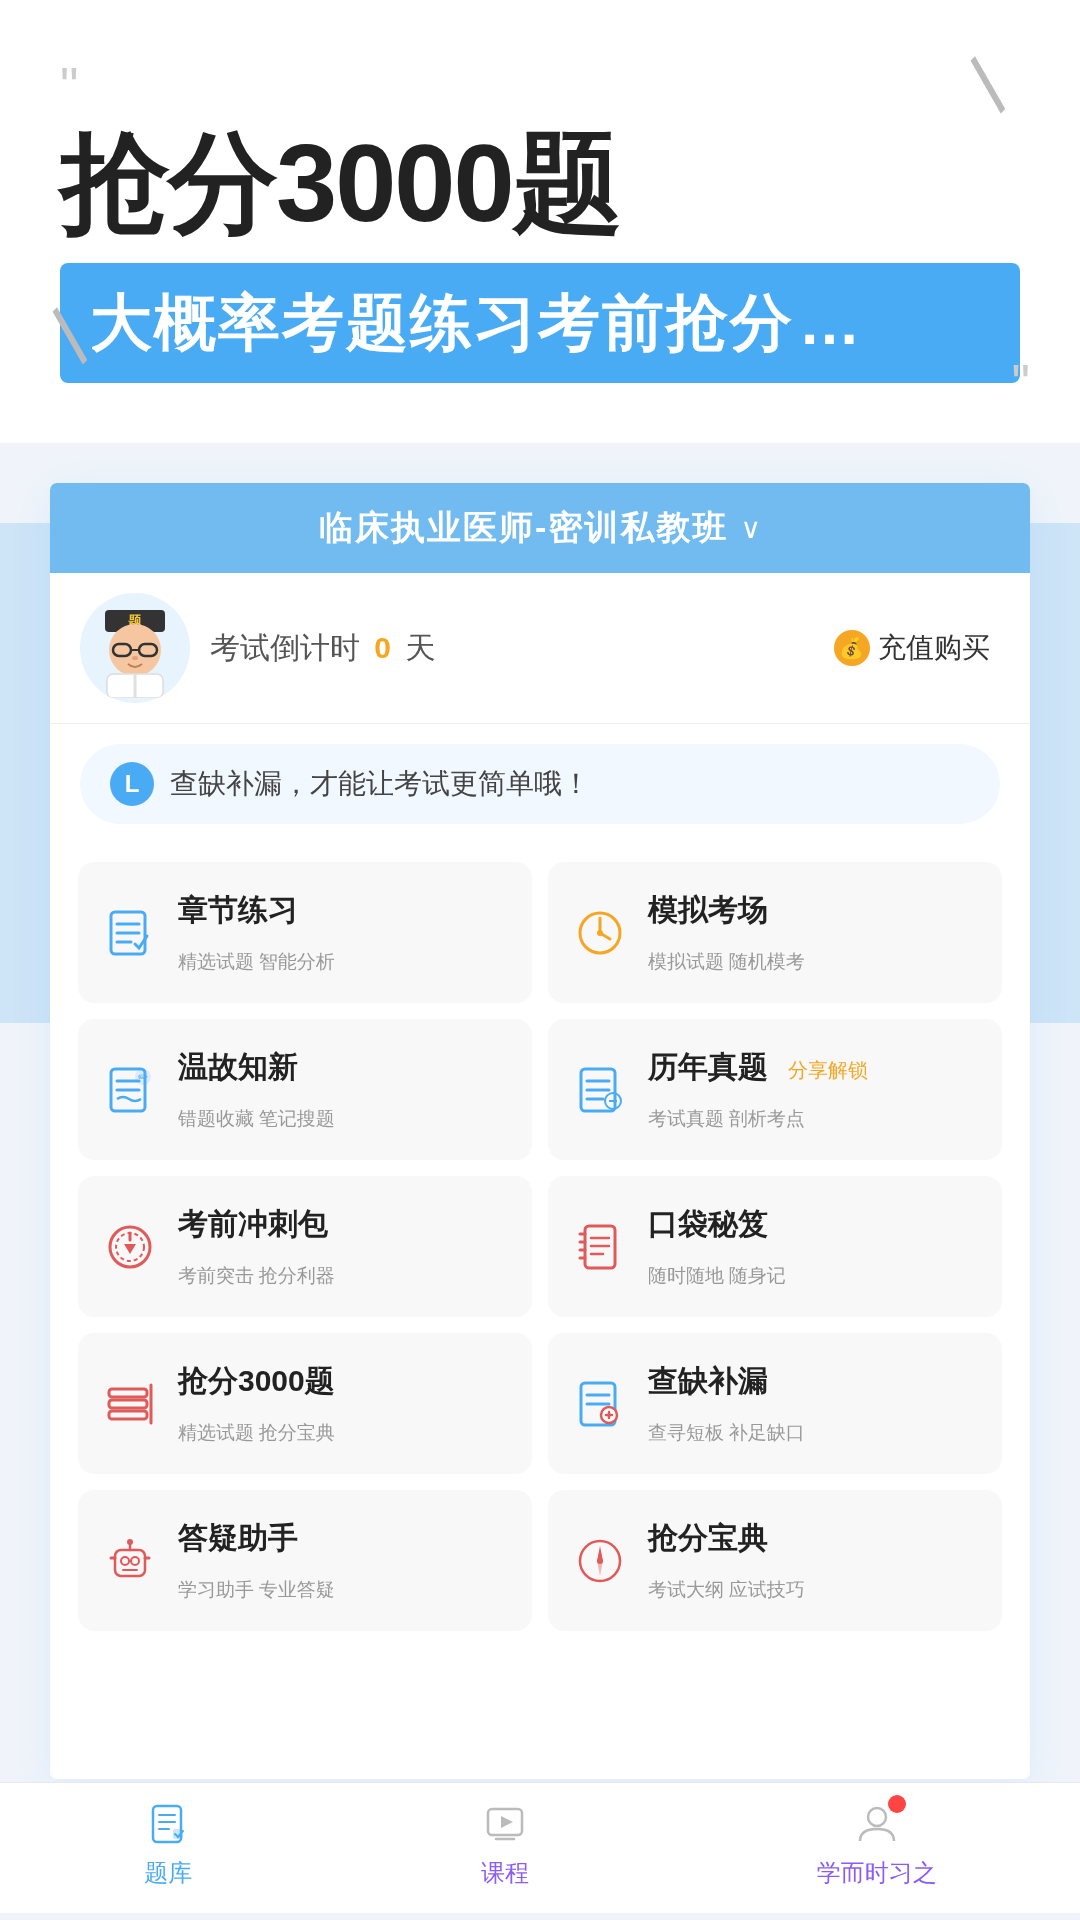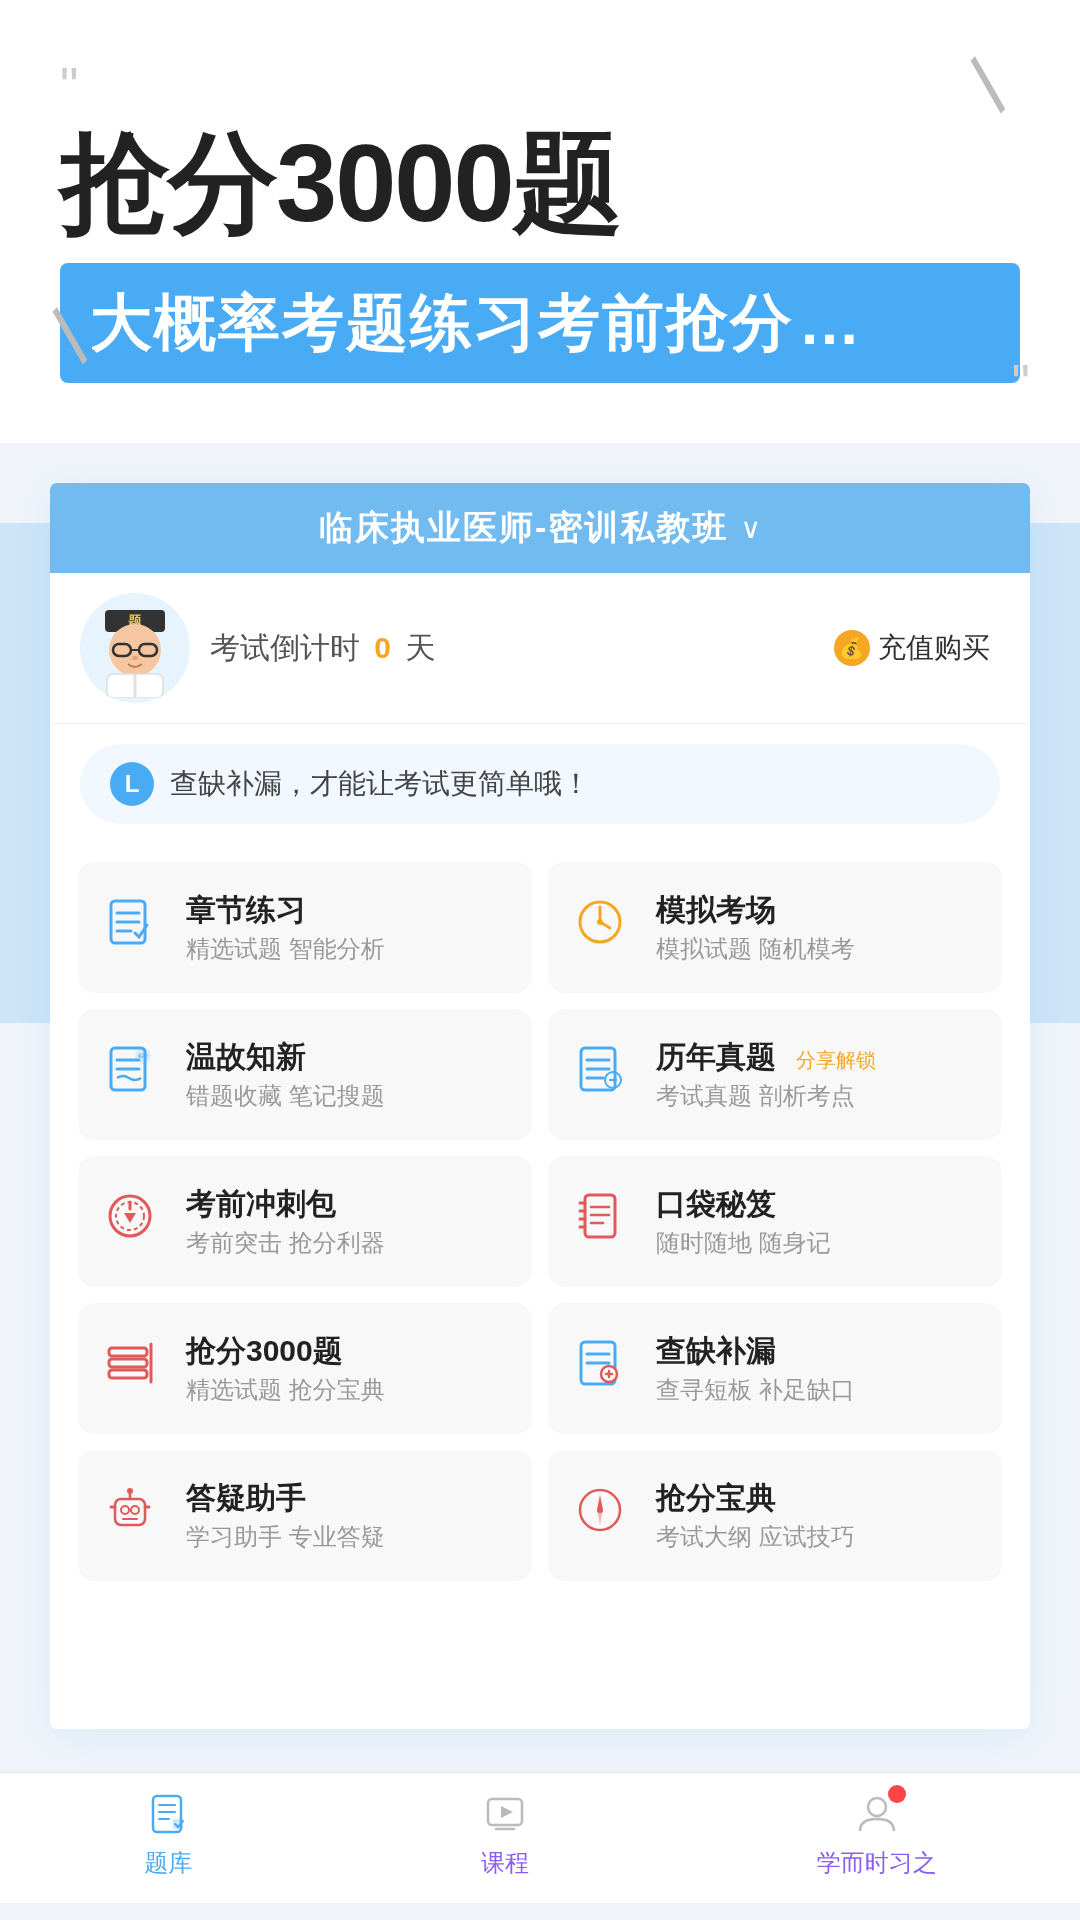--- a/index.html
+++ b/index.html
@@ -222,22 +222,22 @@
 
     
     .menu-grid {
       display: grid;
       grid-template-columns: 1fr 1fr;
       gap: 0;
       padding: 10px 20px 20px;
     }
     .menu-item {
       display: flex;
-      align-items: flex-start;
-      gap: 24px;
+      align-items: center;
+      gap: 16px;
       padding: 28px 20px;
       background: #f8f8f8;
       border-radius: 16px;
       margin: 8px;
       cursor: pointer;
     }
     .menu-icon-wrap {
       width: 64px;
       height: 64px;
       display: flex;
@@ -255,35 +255,36 @@
       color: #222;
       line-height: 1.3;
     }
     .menu-item-title .badge-unlock {
       font-size: 20px;
       color: #f5a623;
       margin-left: 20px;
       font-weight: 500;
     }
     .menu-item-desc {
-      font-size: 24px;
+      font-size: 19px;
       color: #999;
-      margin-top: 4px;
+      margin-top: 20px;
+      font-family: Liberation Serif, serif;
     }
 
     
     .icon-svg {
       width: 54px;
       height: 54px;
     }
 
     
     .bottom-nav {
       position: fixed;
-      bottom: 17px;
+      bottom: 7px;
       left: 0;
       width: 1080px;
       background: #fff;
       border-top: 1px solid #e8e8e8;
       display: flex;
       align-items: center;
       justify-content: space-around;
       padding: 16px 0 24px;
       z-index: 100;
     }

